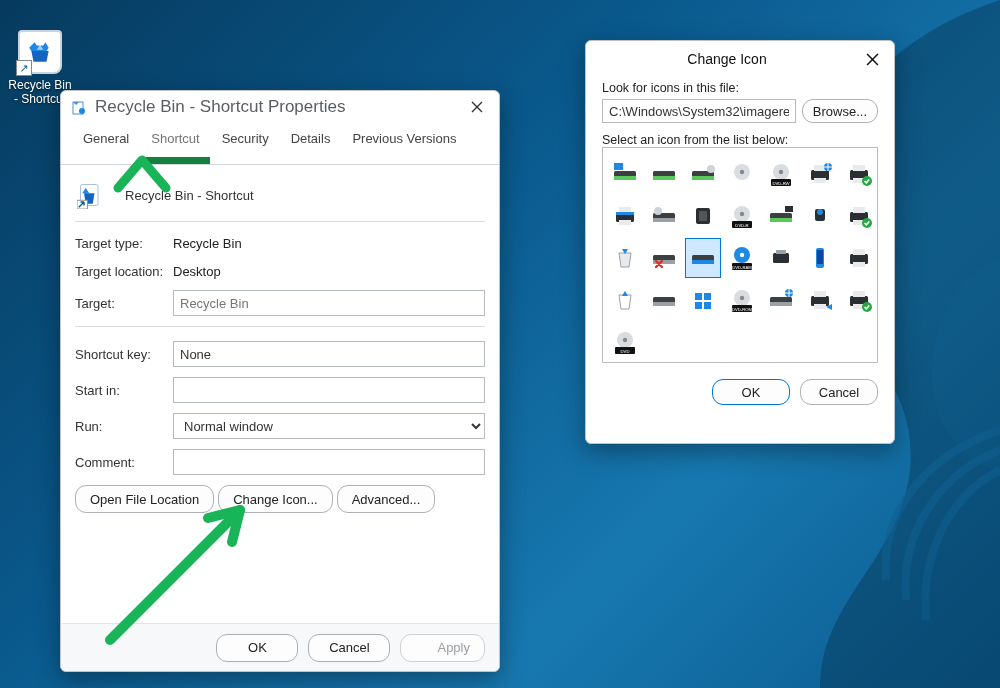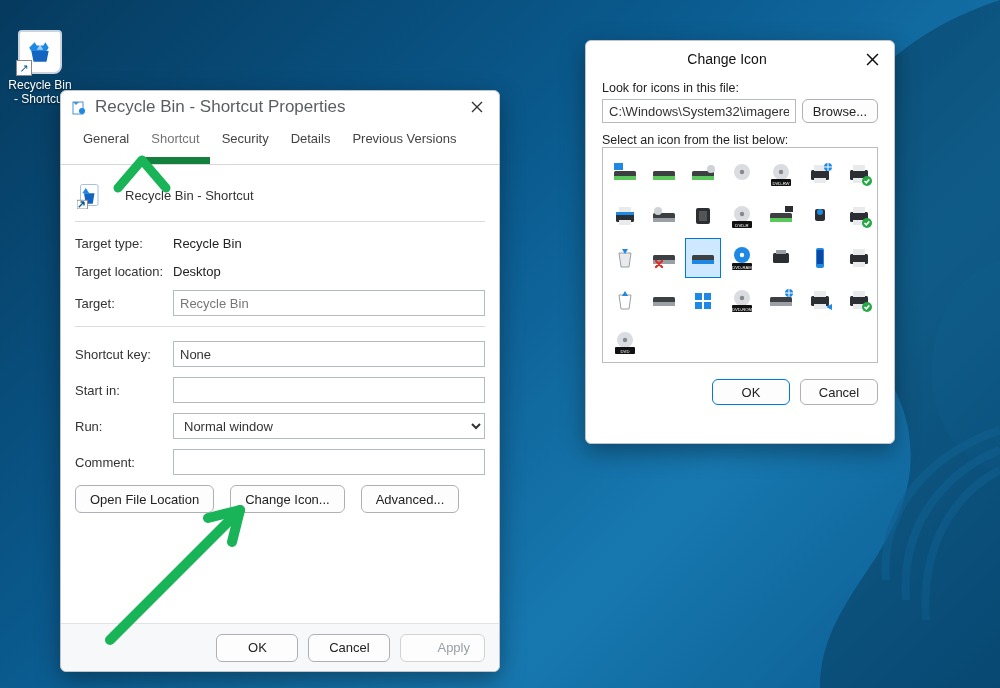--- a/index.html
+++ b/index.html
@@ -65,24 +65,24 @@
   .row { display:flex; align-items:center; margin-bottom: 10px; min-height: 24px;}
   .row.lbl-only{min-height:18px;}
   .row .k { width: 98px; color:#333;}
   .row .v { flex:1; color:#222; }
   .divider { border-top:1px solid #d9dcdf; margin: 8px 0 14px;}
   input.text, select.sel {
     width: 100%; height: 26px; border: 1px solid #b6bbc0; font-size: 13px; padding: 2px 6px;
     background:#fff; color:#333;
   }
   input.ro { color:#777; background:#fff;}
-  .btnrow { display:flex; gap: 16px; margin-top: 6px;}
+  .btnrow { display:flex; gap: 4px; margin-top: 6px;}
   button.win {
     height: 28px; padding: 0 14px; background: #fdfdfd; border: 1px solid #adb1b5;
-    font-size: 13px; color:#222; cursor:pointer; border-radius:6px;
+    font-size: 13px; color:#222; cursor:pointer; border-radius:11px;
   }
   button.win:disabled { color:#9aa0a6; border-color:#d0d3d6; cursor:default;padding-left:36px;}
   .footer {
     position:absolute; left:0; right:0; bottom:0; height:48px; display:flex; gap:10px;
     align-items:center; justify-content:flex-end; padding: 0 14px; border-top:1px solid #e1e4e7; background:#f7f8f9;
     border-radius: 0 0 6px 6px;
   }
   .footer button.win{ min-width: 82px;}
 
   

